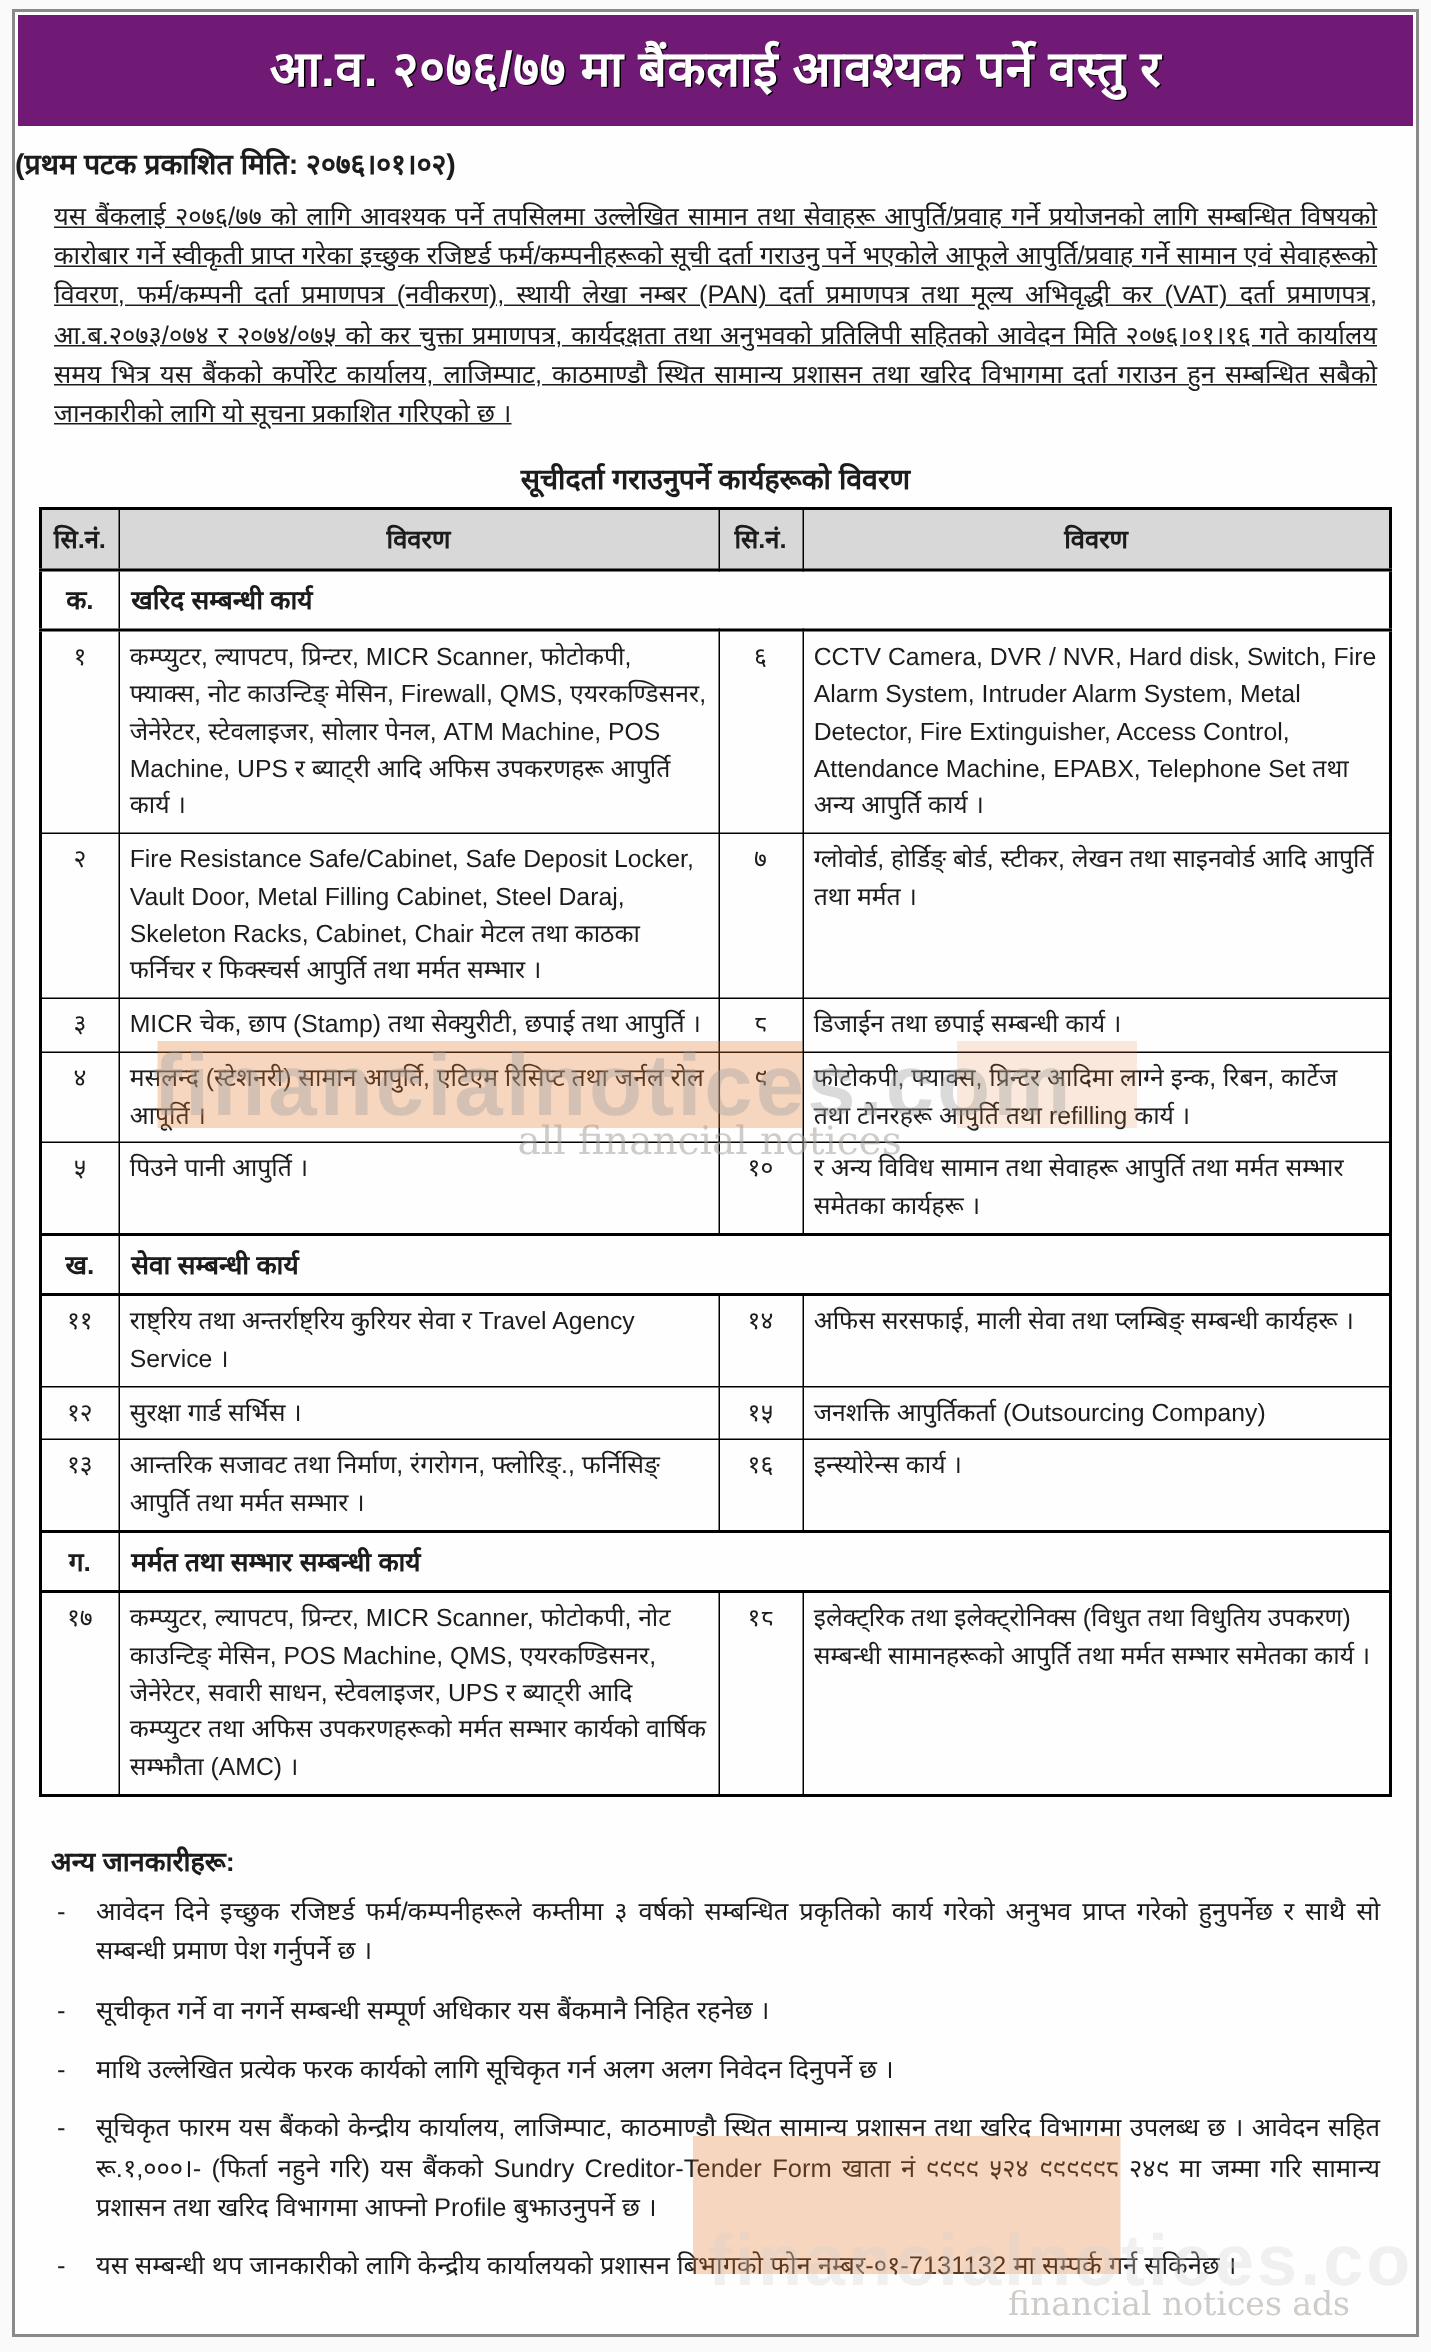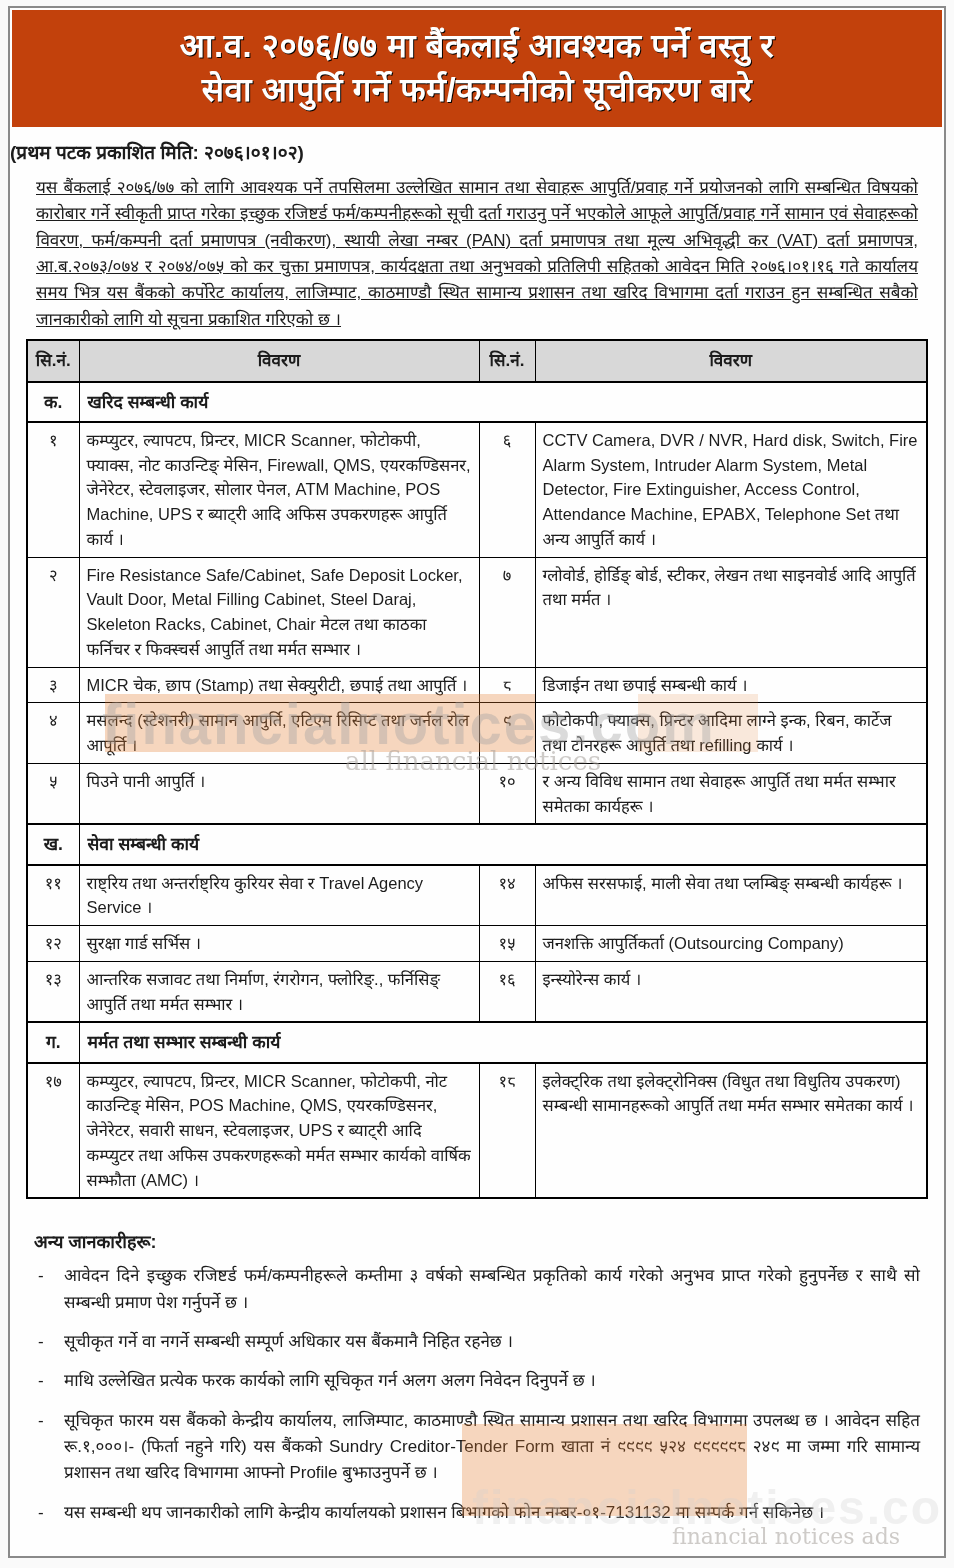--- a/index.html
+++ b/index.html
@@ -1,21 +1,21 @@
 <!DOCTYPE html>
 <html lang="ne"><head>
 <meta charset="utf-8">
 <style>
   html,body{margin:0;padding:0;background:#fafafa;
     font-family:"Liberation Sans","DejaVu Sans",sans-serif;color:#1c1c1c;}
   .page{position:relative;width:938px;min-height:1552px;margin:6px auto;
     background:#fefefe;border:2px solid #8a8a8a;box-sizing:border-box;
     display:flex;flex-direction:column;overflow:hidden;}
   
-  .title-box{margin:2px 2px 0 2px;background:#c2410c;color:#fff;
+  .title-box{margin:2px 2px 0 2px;background:#701a75;color:#fff;
     text-align:center;padding:14px 30px 16px 30px;}
   .title-box .line{font-size:33px;font-weight:bold;line-height:1.32;
     letter-spacing:.5px;text-shadow:1px 1px 0 #000;}
   .subtitle{text-align:left;font-weight:bold;font-size:19px;margin:12px 0 8px 0;}
   
   .intro{padding:2px 26px 6px 26px;font-size:17px;line-height:1.55;
     text-align:justify;text-decoration:underline;}
   
   .tbl-title{text-align:center;font-weight:bold;font-size:19px;margin:10px 0 6px 0;}
   table.listing{border-collapse:collapse;width:902px;margin:0 auto;
@@ -43,27 +43,27 @@
     color:rgba(165,160,155,.55);white-space:nowrap;}
   .wm-big.small{font-size:48px;color:rgba(210,210,210,.30);}
 </style>
 </head>
 <body>
 
 <div class="page">
 
   <div class="title-box">
     <div class="line">आ.व. २०७६/७७ मा बैंकलाई आवश्यक पर्ने वस्तु र</div>
-    <div class="line">सेवा आपुर्ति गर्ने फर्म/कम्पनीको सूचीकरण बारे</div>
   </div>
 
   <div class="subtitle">(प्रथम पटक प्रकाशित मिति: २०७६।०१।०२)</div>
 
   <div class="intro">यस बैंकलाई २०७६/७७ को लागि आवश्यक पर्ने तपसिलमा उल्लेखित सामान तथा सेवाहरू आपुर्ति/प्रवाह गर्ने प्रयोजनको लागि सम्बन्धित विषयको कारोबार गर्ने स्वीकृती प्राप्त गरेका इच्छुक रजिष्टर्ड फर्म/कम्पनीहरूको सूची दर्ता गराउनु पर्ने भएकोले आफूले आपुर्ति/प्रवाह गर्ने सामान एवं सेवाहरूको विवरण, फर्म/कम्पनी दर्ता प्रमाणपत्र (नवीकरण), स्थायी लेखा नम्बर (PAN) दर्ता प्रमाणपत्र तथा मूल्य अभिवृद्धी कर (VAT) दर्ता प्रमाणपत्र, आ.ब.२०७३/०७४ र २०७४/०७५ को कर चुक्ता प्रमाणपत्र, कार्यदक्षता तथा अनुभवको प्रतिलिपी सहितको आवेदन मिति २०७६।०१।१६ गते कार्यालय समय भित्र यस बैंकको कर्पोरेट कार्यालय, लाजिम्पाट, काठमाण्डौ स्थित सामान्य प्रशासन तथा खरिद विभागमा दर्ता गराउन हुन सम्बन्धित सबैको जानकारीको लागि यो सूचना प्रकाशित गरिएको छ ।</div>
 
+  <div class="tbl-title">सूचीदर्ता गराउनुपर्ने कार्यहरूको विवरण</div>
   <table class="listing">
     <colgroup>
         <col style="width:52px">
         <col style="width:400px">
         <col style="width:56px">
         <col>
       </colgroup>
     <thead>
         <tr>
           <th>सि.नं.</th>

